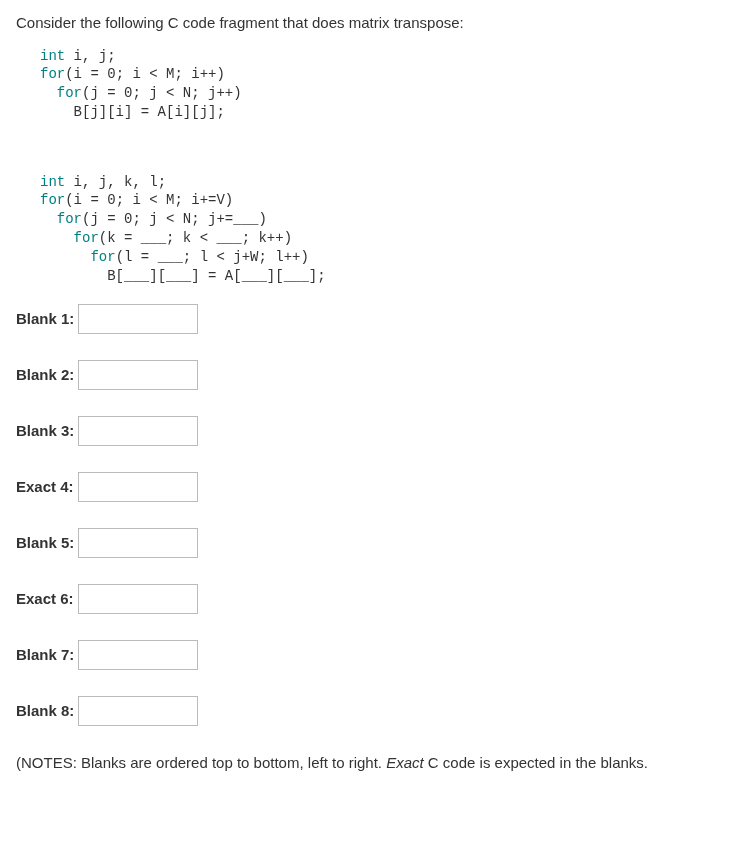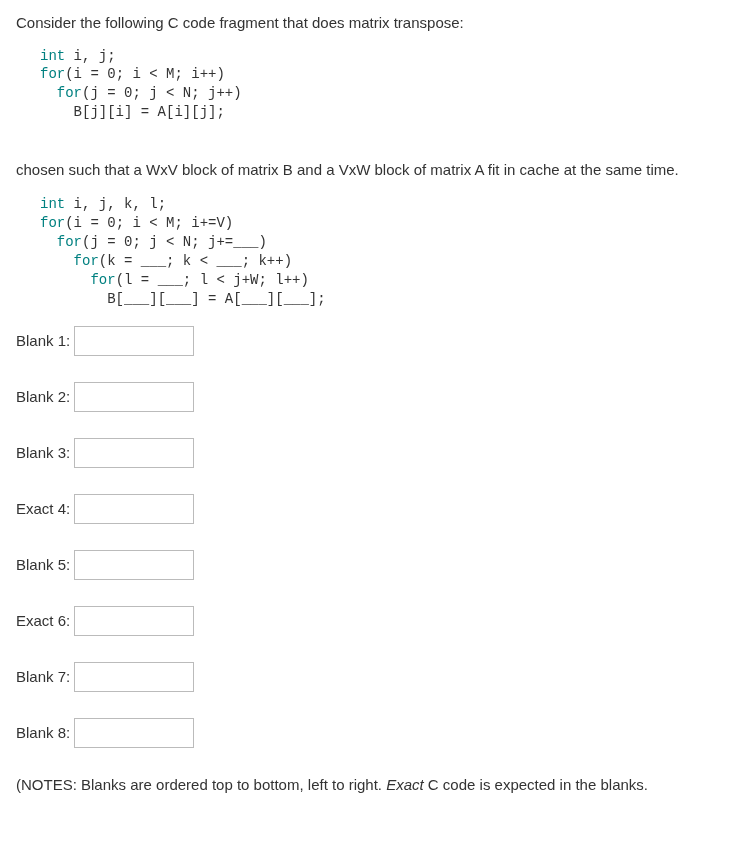--- a/index.html
+++ b/index.html
@@ -26,20 +26,21 @@
   .paragraph {
     margin-bottom: 14px;
   }
   .blank-row {
     display: flex;
     align-items: center;
     margin: 18px 0 26px 0;
   }
   .blank-label {
     margin-right: 4px;
+    font-weight: bold;
   }
   input.blank-input {
     width: 110px;
     height: 24px;
     border: 1px solid #bbb;
     padding: 2px 4px;
     font-size: 14px;
   }
   .notes {
     margin-top: 0;
@@ -51,21 +52,20 @@
 
 <div class="question-text">Consider the following C code fragment that does matrix transpose:</div>
 
 <pre class="code"><span class="kw">int</span><span> i, j;</span>
 <span class="kw">for</span><span>(i = 0; i &lt; M; i++)</span>
   <span class="kw">for</span><span>(j = 0; j &lt; N; j++)</span>
     <span>B[j][i] = A[i][j];</span></pre>
 
 <div class="paragraph">
   <br>
-  <span>chosen such that a WxV block of matrix B and a VxW block of matrix A fit in cache at the same time.</span>
 </div>
 
 <pre class="code"><span class="kw">int</span><span> i, j, k, l;</span>
 <span class="kw">for</span><span>(i = 0; i &lt; M; i+=V)</span>
   <span class="kw">for</span><span>(j = 0; j &lt; N; j+=___)</span>
     <span class="kw">for</span><span>(k = ___; k &lt; ___; k++)</span>
       <span class="kw">for</span><span>(l = ___; l &lt; j+W; l++)</span>
         <span>B[___][___] = A[___][___];</span></pre>
 
 <div class="blank-row">

